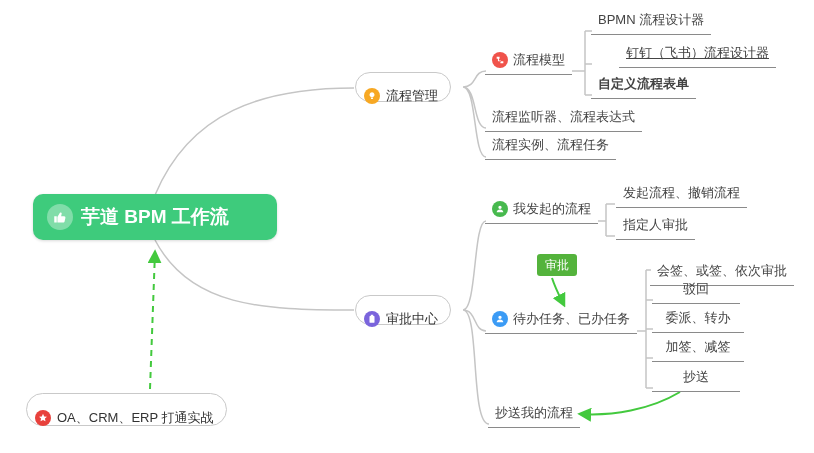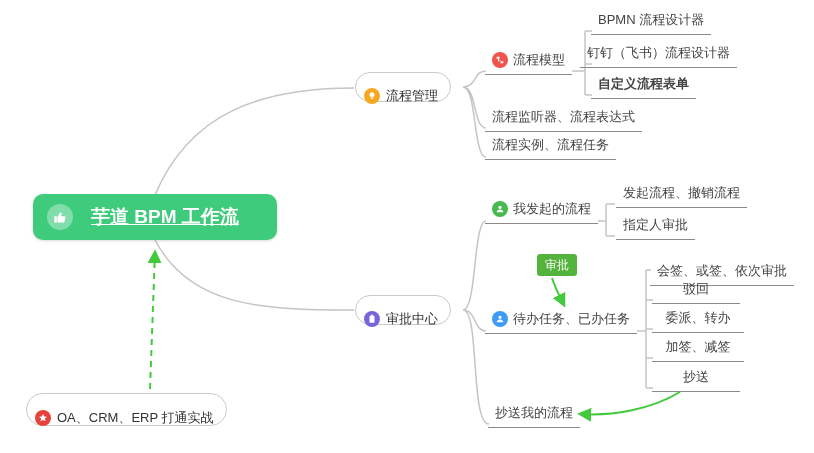--- a/index.html
+++ b/index.html
@@ -2,23 +2,23 @@
 <html><head>
 <meta charset="utf-8">
 <style>
   html,body{margin:0;padding:0;background:#ffffff;}
   body{width:814px;height:453px;overflow:hidden;position:relative;
        font-family:"Liberation Sans","DejaVu Sans",sans-serif;}
   #canvas{position:absolute;inset:0;width:814px;height:453px;}
   #connectors{position:absolute;left:0;top:0;pointer-events:none;}
 
   .root-node{position:absolute;left:33px;top:194px;width:244px;height:46px;
-    background:#3ecb7c;border-radius:10px;display:flex;align-items:center;gap:18px;
+    background:#3ecb7c;border-radius:10px;display:flex;align-items:center;gap:8px;
     padding:0 14px;box-sizing:border-box;color:#fff;font-size:19px;font-weight:bold;
-    box-shadow:0 1px 3px rgba(0,0,0,.15);text-decoration:underline;}
+    box-shadow:0 1px 3px rgba(0,0,0,.15);}
   .root-icon{width:26px;height:26px;border-radius:50%;background:rgba(255,255,255,.35);
     display:inline-flex;align-items:center;justify-content:center;flex:none;}
 
   .node{position:absolute;display:flex;align-items:center;gap:6px;background:#fff;
     border:1px solid #c9c9c9;border-radius:15px;padding:22px 12px 5px 8px;
     font-size:13px;color:#333;white-space:nowrap;box-sizing:border-box;height:30px;}
   .node.big{height:33px;border-radius:17px;}
 
   .topic{position:absolute;display:flex;align-items:center;gap:5px;
     padding:3px 7px 5px;border-bottom:1px solid #8a8a8a;font-size:13px;color:#444;
@@ -98,21 +98,21 @@
       <svg viewBox="0 0 24 24" width="10" height="10" fill="#ffffff">
         <path d="M4 4h7v5H4z M13 15h7v5h-7z M7 9v4a2 2 0 0 0 2 2h4v2h1.5v-2.2A1.8 1.8 0 0 0 13 13H9.5V9z"></path>
       </svg>
     </span>
     <span>流程模型</span>
   </div>
 
   <div class="topic" style="left:591px;top:8px;">
     <span>BPMN 流程设计器</span>
   </div>
-  <div class="topic" style="left:580px;top:41px;">
+  <div class="topic" style="left:619px;top:41px;text-decoration:underline;">
     <span>钉钉（飞书）流程设计器</span>
   </div>
   <div class="topic" style="left:591px;top:72px;font-weight:bold;">
     <span>自定义流程表单</span>
   </div>
   <div class="topic" style="left:485px;top:105px;">
     <span>流程监听器、流程表达式</span>
   </div>
   <div class="topic" style="left:485px;top:133px;">
     <span>流程实例、流程任务</span>

